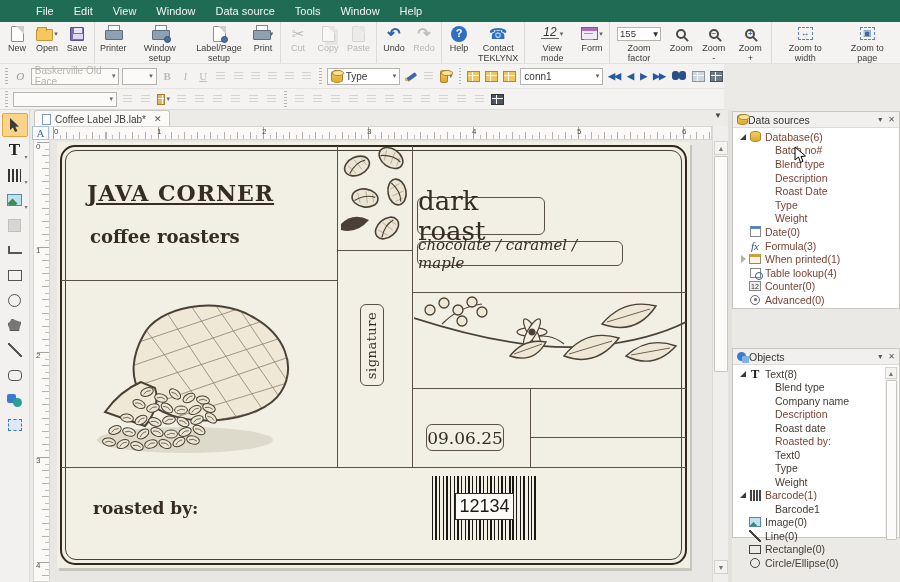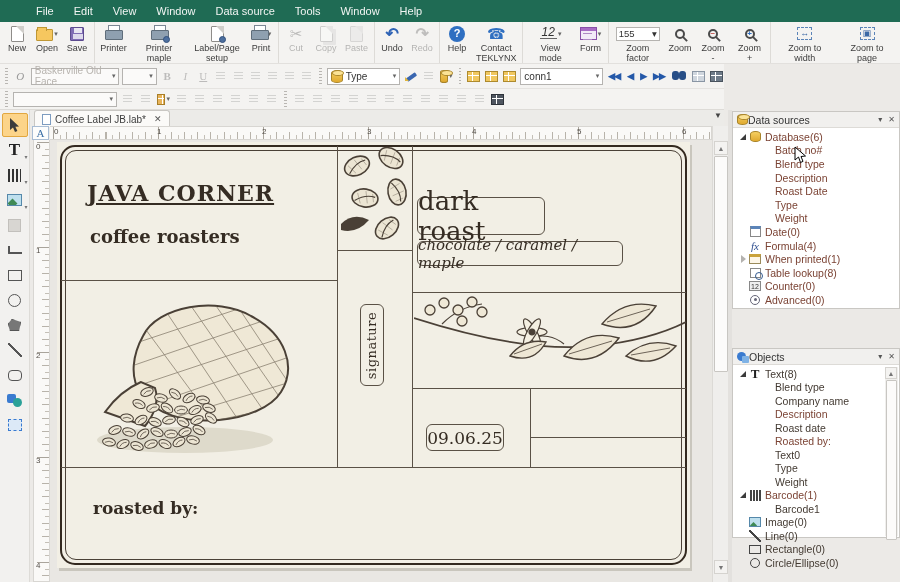--- a/index.html
+++ b/index.html
@@ -258,21 +258,21 @@
           <span class="ico-printer"></span>
         </span>
       <span>Printer</span>
       </div>
     <div class="tbtn">
       <span class="ic">
           <span class="ico-printer">
             <span class="gear-dot"></span>
           </span>
         </span>
-      <span>Printer maple</span>
+      <span>Window setup</span>
       </div>
     <div class="tbtn" style="max-width:58px">
       <span class="ic">
           <span class="ico-page" style="position:relative">
             <span class="gear-dot"></span>
           </span>
         </span>
       <span>Label/Page setup</span>
       </div>
     <div class="tbtn">
@@ -627,20 +627,23 @@
       <span class="roast serif">dark roast</span>
       </div>
     <div class="obox" style="left:303px;top:162px;width:24px;height:82px">
       <span class="sig serif">signature</span>
       </div>
     <div class="obox" style="left:369px;top:282px;width:78px;height:27px">
       <span class="smallval serif">09.06.25</span>
       </div>
     <div class="roastedby serif">roasted by:</div>
 
+    <div class="barcode">
+      <div class="bcnum">12134</div>
+    </div>
 
     <svg class="abs" style="left:282px;top:4px" width="72" height="102" viewBox="0 0 72 102">
       <defs>
           <symbol id="bn1" overflow="visible">
         <ellipse rx="13" ry="9" fill="#ece5d3" stroke="#4a4036" stroke-width="1.6"></ellipse>
         <path d="M-10,4 Q0,-4 10,-2" fill="none" stroke="#4a4036" stroke-width="1.2"></path>
         <path d="M-8,-4 L-4,6 M0,-7 L3,5 M7,-5 L9,3" stroke="#4a4036" stroke-width=".5" opacity=".6"></path>
       </symbol>
         </defs>
       <use href="#bn1" transform="translate(18,20) rotate(-25)"></use>
@@ -781,34 +784,34 @@
       <span class="tl maroon">Weight</span>
       </div>
     <div class="trow" style="padding-left:15px">
       <span class="ti">
           <span class="ti-cal"></span>
         </span>
       <span class="tl maroon">Date(0)</span>
       </div>
     <div class="trow" style="padding-left:15px">
       <span class="ti ti-fx">fx</span>
-      <span class="tl maroon">Formula(4)</span>
+      <span class="tl maroon">Formula(3)</span>
       </div>
     <div class="trow">
       <span class="exp closed"></span>
       <span class="ti">
           <span class="ti-form2"></span>
         </span>
       <span class="tl maroon">When printed(1)</span>
       </div>
     <div class="trow" style="padding-left:15px">
       <span class="ti">
           <span class="ti-lkp"></span>
         </span>
-      <span class="tl maroon">Table lookup(8)</span>
+      <span class="tl maroon">Table lookup(4)</span>
       </div>
     <div class="trow" style="padding-left:15px">
       <span class="ti">
           <span class="ti-cnt">12</span>
         </span>
       <span class="tl maroon">Counter(0)</span>
       </div>
     <div class="trow" style="padding-left:15px">
       <span class="ti">
           <span class="ti-adv"></span>

